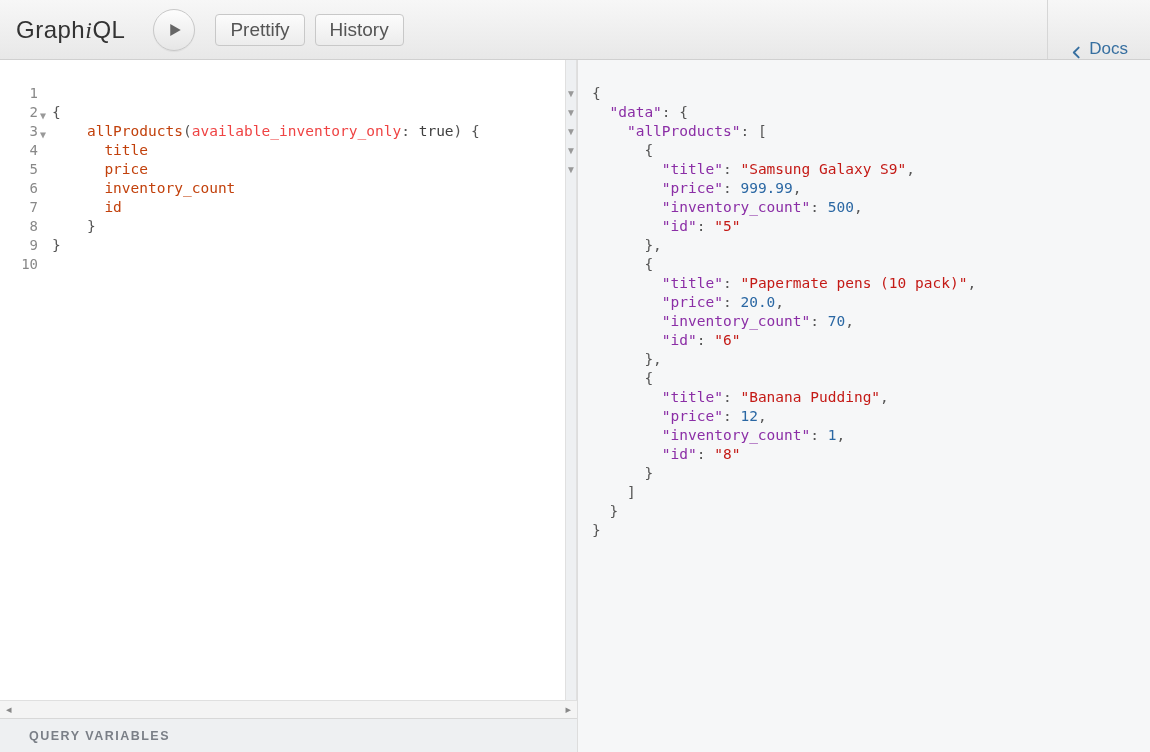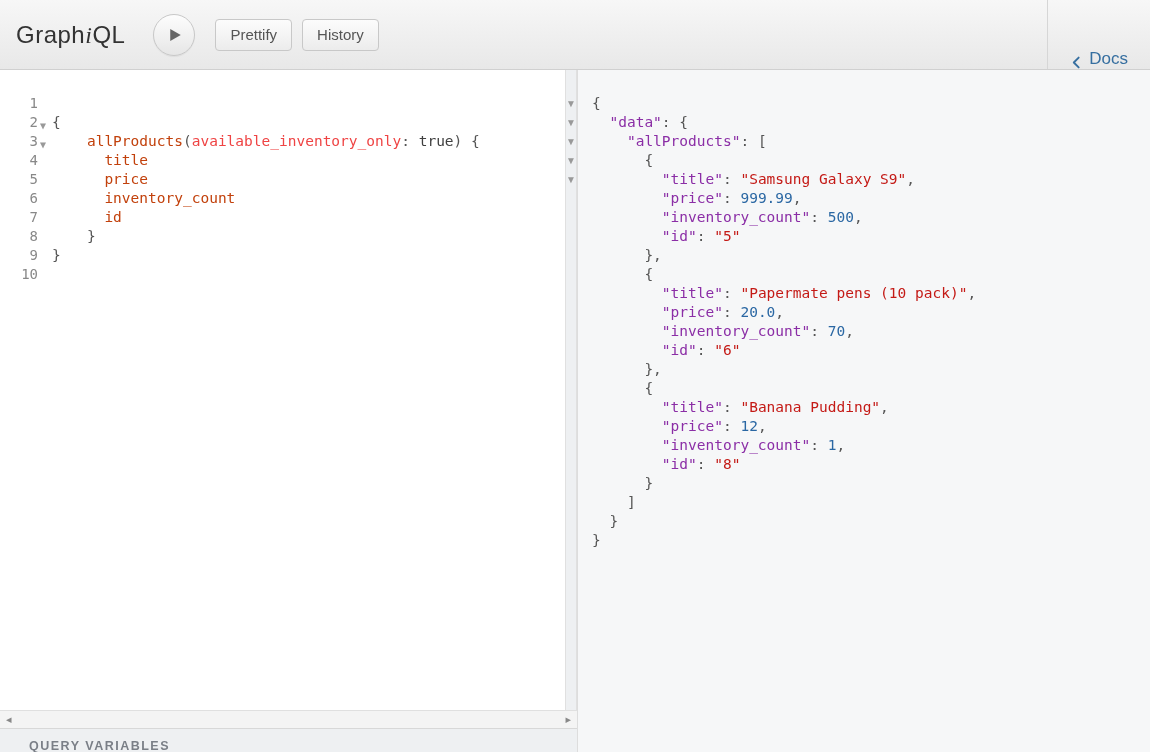--- a/index.html
+++ b/index.html
@@ -1,18 +1,18 @@
 <!DOCTYPE html>
 <html><head>
 <meta charset="utf-8">
 <style>
   * { box-sizing: border-box; margin: 0; padding: 0; }
   html, body { width: 1150px; height: 752px; overflow: hidden; font-family: -apple-system, BlinkMacSystemFont, "Segoe UI", Helvetica, Arial, sans-serif; background: #f6f7f8; }
   .topbar {
-    height: 70px;
+    height: 60px;
     background: linear-gradient(#f7f7f7, #e8e8e8);
     border-bottom: 1px solid #d0d0d0;
     display: flex;
     align-items: center;
     padding: 0 16px;
     position: relative;
   }
   .logo {
     font-size: 24px;
     color: #333;
@@ -30,21 +30,21 @@
     cursor: pointer;
     box-shadow: 0 1px 1px rgba(0,0,0,0.05);
   }
   .play-btn svg { width: 18px; height: 18px; }
   .pill-btn {
     height: 32px;
     padding: 0 14px;
     background: linear-gradient(#fcfcfc, #ececec);
     border: 1px solid #c8c8c8;
     border-radius: 4px;
-    font-size: 15px;
+    font-size: 19px;
     color: #555;
     margin-right: 10px;
     cursor: pointer;
     display: flex; align-items: center;
   }
   .docs-btn {
     position: absolute;
     right: 0; top: 0; bottom: 0;
     border-left: 1px solid #d6d6d6;
     padding: 0 22px;

